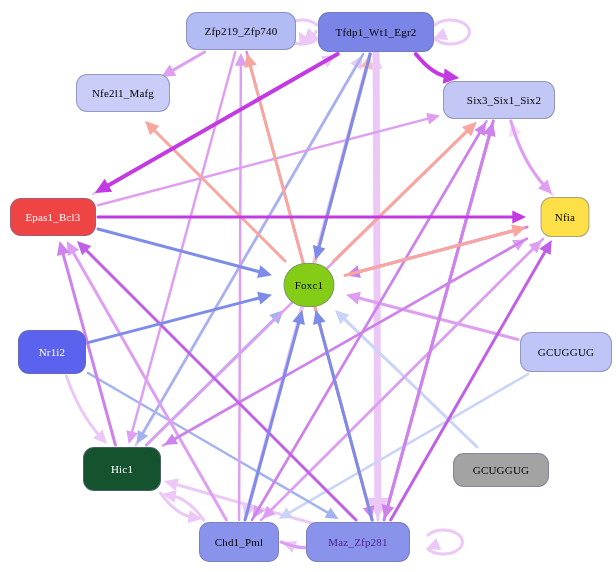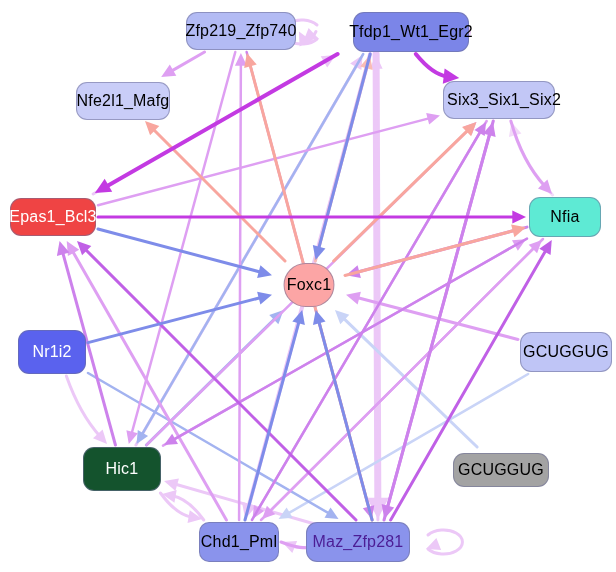--- a/index.html
+++ b/index.html
@@ -1,22 +1,22 @@
 <!DOCTYPE html>
 <html><head>
 <meta charset="utf-8">
 <style>
   html,body{margin:0;padding:0;background:#ffffff;}
   .stage{position:relative;width:616px;height:572px;background:#ffffff;overflow:hidden;
          font-family:"Liberation Sans", sans-serif;}
   .stage svg{position:absolute;left:0;top:0;}
   .node{position:absolute;transform:translate(-50%,-50%);display:flex;align-items:center;
-        justify-content:center;border-radius:11px;font-size:16px;letter-spacing:0.2px;
+        justify-content:center;border-radius:11px;font-size:11px;letter-spacing:0.2px;
         border:1px solid rgba(110,112,152,0.55);box-sizing:border-box;white-space:nowrap;
-        cursor:default;user-select:none;}
+        cursor:default;user-select:none;font-family:Liberation Serif, serif;}
 </style>
 </head>
 <body>
 
 <div class="stage">
   <svg width="616" height="572" viewBox="0 0 616 572">
       <path d="M 376.0862745098039 54 L 377.84715734445473 503.0251228359534" fill="none" stroke="#ecc8f7" stroke-width="7" stroke-linecap="round"></path>
       <polygon points="377.90980392156865,519 366.92635896503447,497.74290855063225 388.7261913391324,497.6574190119103" fill="#ecc8f7"></polygon>
       <path d="M 370.09019607843135 54 L 248.21376413264 507.7005860755737" fill="none" stroke="#ecc8f7" stroke-width="4" stroke-linecap="round"></path>
       <polygon points="245.17843137254903,519 241.88575147782933,501.9624456241247 256.5653319608447,505.9057839107386" fill="#ecc8f7"></polygon>
@@ -122,26 +122,26 @@
       <polygon points="315.71206225680936,310 325.5421464665833,321.5459709175432 312.9867862154729,324.9168653040281" fill="#7e8ce9"></polygon>
       <path d="M 415.79411764705884 54 Q 432.6617045961596 74.7516225687113 447.59251976440146 76.57880001860872" fill="none" stroke="#c33ae2" stroke-width="4" stroke-linecap="round"></path>
       <polygon points="459.20588235294116,78 442.79822626406997,83.6487893985639 444.6445715390398,68.56134398439266" fill="#c33ae2"></polygon>
       <path d="M 337.5891891891892 54 L 105.05533950134257 187.18502226703288" fill="none" stroke="#c33ae2" stroke-width="4" stroke-linecap="round"></path>
       <polygon points="94.9027027027027,193 104.66230127434646,178.65182117060257 112.21680226076528,191.84157154148514" fill="#c33ae2"></polygon>
       <path d="M 98 217 L 515.725 217" fill="none" stroke="#c33ae2" stroke-width="3" stroke-linecap="round"></path>
       <polygon points="526,217 512.3,223.5 512.3,210.5" fill="#c33ae2"></polygon>
     </svg>
   <div>
       <div class="node" style="left: 241px; top: 31px; width: 110px; height: 38px; background: rgb(179, 187, 244); color: rgb(0, 0, 0);">Zfp219_Zfp740</div>
-      <div class="node" style="left: 376px; top: 32px; width: 116px; height: 40px; background: rgb(123, 133, 232); color: rgb(0, 0, 0); margin-left: 35px;">Tfdp1_Wt1_Egr2</div>
-      <div class="node" style="left: 123px; top: 101px; width: 94px; height: 38px; background: rgb(201, 205, 248); color: rgb(0, 0, 0);">Nfe2l1_Mafg</div>
+      <div class="node" style="left: 376px; top: 32px; width: 116px; height: 40px; background: rgb(123, 133, 232); color: rgb(0, 0, 0);">Tfdp1_Wt1_Egr2</div>
+      <div class="node" style="left: 123px; top: 93px; width: 94px; height: 38px; background: rgb(201, 205, 248); color: rgb(0, 0, 0);">Nfe2l1_Mafg</div>
       <div class="node" style="left: 499px; top: 100px; width: 112px; height: 38px; background: rgb(194, 199, 246); color: rgb(0, 0, 0); padding-left: 10px;">Six3_Six1_Six2</div>
       <div class="node" style="left: 53px; top: 217px; width: 86px; height: 38px; background: #ef4444; color: rgb(255, 255, 255); text-align: right;">Epas1_Bcl3</div>
-      <div class="node" style="left: 565px; top: 217px; width: 72px; height: 40px; background: #5eead4; color: rgb(0, 0, 0);">Nfia</div>
-      <div class="node" style="left: 309px; top: 285px; width: 51px; height: 44px; background: #fca5a5; color: rgb(0, 0, 0); border-radius: 22px;">Foxc1</div>
+      <div class="node" style="left: 565px; top: 217px; width: 49px; height: 40px; background: #fde047; color: rgb(0, 0, 0);">Nfia</div>
+      <div class="node" style="left: 309px; top: 285px; width: 51px; height: 44px; background: #84cc16; color: rgb(0, 0, 0); border-radius: 22px;">Foxc1</div>
       <div class="node" style="left: 52px; top: 352px; width: 68px; height: 44px; background: rgb(90, 98, 238); color: rgb(255, 255, 255); text-align: center;">Nr1i2</div>
       <div class="node" style="left: 566px; top: 352px; width: 92px; height: 40px; background: rgb(191, 197, 246); color: rgb(0, 0, 0);">GCUGGUG</div>
       <div class="node" style="left: 122px; top: 469px; width: 78px; height: 44px; background: #14532d; color: rgb(255, 255, 255);">Hic1</div>
       <div class="node" style="left: 501px; top: 470px; width: 96px; height: 34px; background: #a3a3a3; color: rgb(0, 0, 0);">GCUGGUG</div>
       <div class="node" style="left: 239px; top: 542px; width: 80px; height: 40px; background: rgb(138, 147, 236); color: rgb(0, 0, 0); border-radius: 10px;">Chd1_Pml</div>
       <div class="node" style="left: 358px; top: 542px; width: 104px; height: 40px; background: rgb(138, 147, 236); color: #4c1d95;">Maz_Zfp281</div>
     </div>
 </div>
 
 </body></html>

